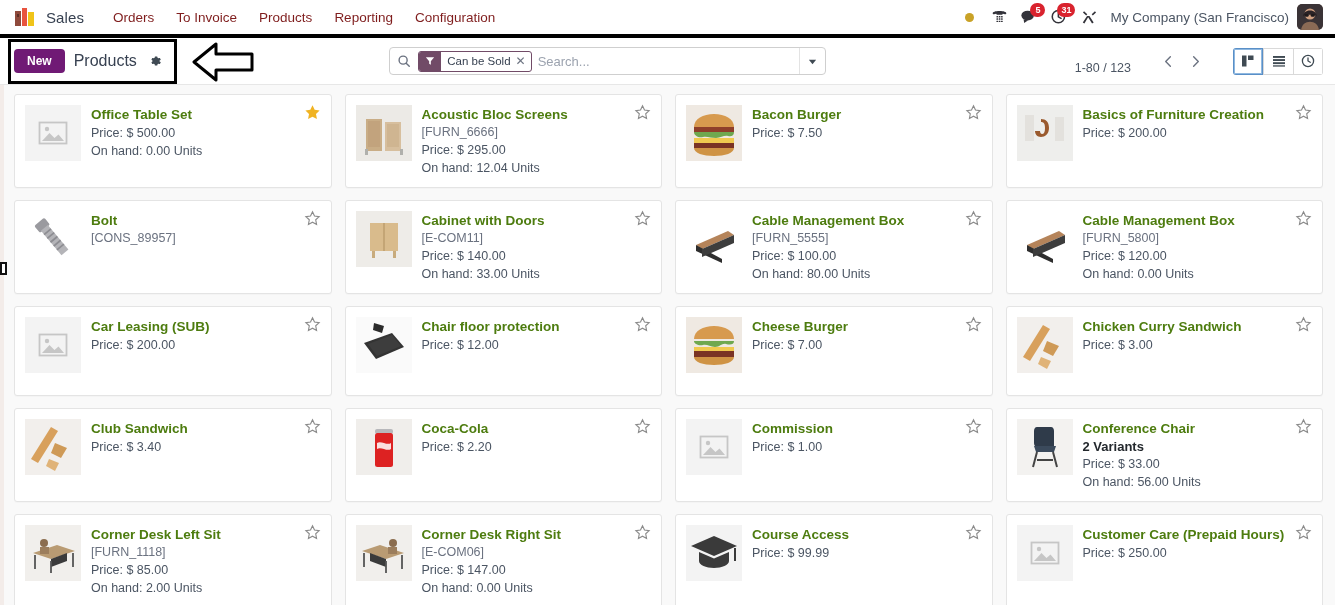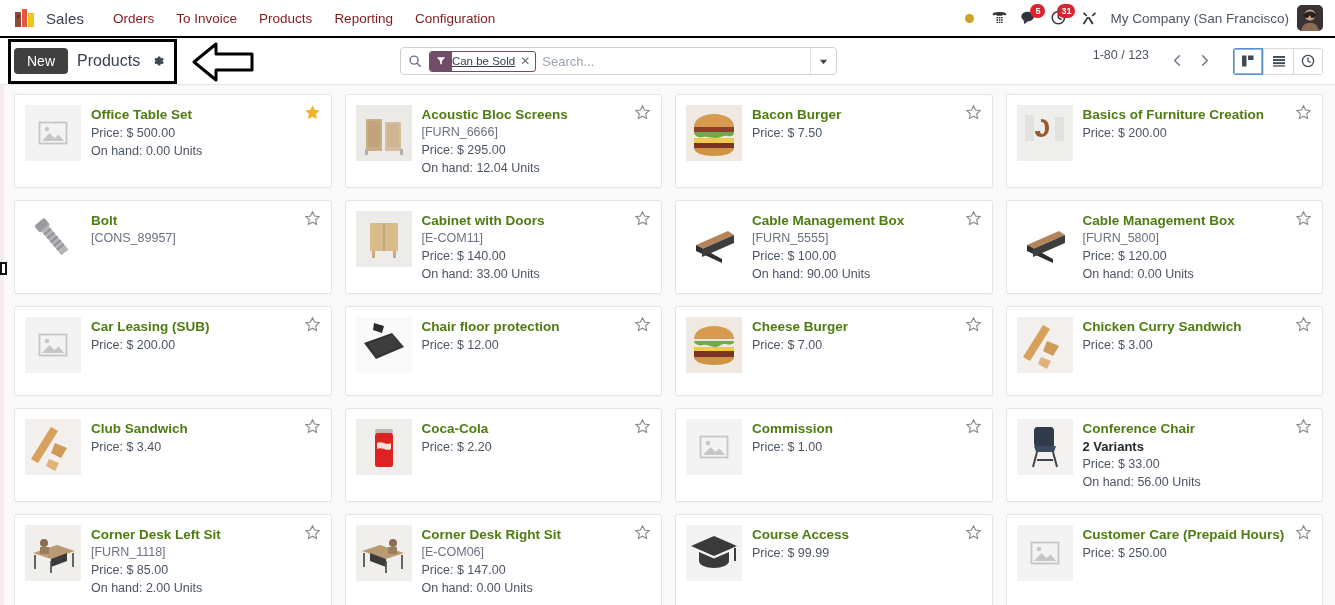--- a/index.html
+++ b/index.html
@@ -10,21 +10,21 @@
     overflow: hidden;
     -webkit-font-smoothing: antialiased;
   }
 
   
   .navbar {
     height: 38px; width: 100%;
     background: #ffffff;
     display: flex; align-items: center;
     padding: 0 12px 0 14px;
-    border-bottom: 2px solid #000000;
+    border-bottom: 4px solid #000000;
     position: relative; z-index: 5;
   }
   .brand-logo { width: 22px; height: 20px; margin-right: 10px; display: block; flex: none; }
   .app-name {
     font-size: 15px; color: #374151; font-weight: 400;
     margin-right: 18px; letter-spacing: .1px; white-space: nowrap;
   }
   .menu-item {
     font-size: 13.5px; color: #7f1d1d; padding: 4px 11px;
     white-space: nowrap; cursor: pointer; border-radius: 3px;
@@ -52,22 +52,22 @@
 
   
   .cp {
     height: 47px; width: 100%; background: #ffffff;
     display: flex; align-items: center; padding: 0 12px 0 14px;
     border-bottom: 1px solid #e7e7e7;
     position: relative; z-index: 4;
   }
   .cp-left { display: flex; align-items: center; gap: 9px; flex: none; }
   .btn-new {
-    background: #404040; color: #fff; border: none;
-    font-size: 14px; font-weight: 400; padding: 5px 13px;
+    background: #701a75; color: #fff; border: none;
+    font-size: 12px; font-weight: 700; padding: 5px 13px;
     border-radius: 4px; cursor: pointer; font-family: inherit;
   }
   .breadcrumb-title { font-size: 16px; color: #374151; white-space: nowrap; }
   .gear-btn {
     cursor: pointer; display: inline-flex; align-items: center;
     color: #4b5563; padding: 1px 2px;
   }
 
   
   .cp-center { flex: 1 1 auto; display: flex; justify-content: center; padding: 0 20px; }
@@ -84,36 +84,36 @@
   .facet {
     display: flex; align-items: center; align-self: center;
     height: 21px; border: 1px solid #714b67; border-radius: 3px;
     overflow: hidden; margin-right: 6px; flex: none;
   }
   .facet-ico {
     background: #714b67; color: #fff; width: 22px; height: 100%;
     display: flex; align-items: center; justify-content: center; flex: none;
   }
   .facet-label {
-    font-size: 11.5px; color: #374151; padding: 0 4px 0 0; white-space: nowrap; text-decoration: underline;
+    font-size: 11.5px; color: #374151; padding: 0 4px 0 6px; white-space: nowrap;
   }
   .facet-x {
     font-size: 12px; color: #6b7280; padding: 0 5px 0 1px; cursor: pointer; line-height: 1;
   }
   .search-input {
     flex: 1 1 auto; border: none; outline: none; background: transparent;
     font-size: 13px; color: #374151; font-family: inherit; padding: 0;
   }
   .search-input::placeholder { color: #9ca3af; }
   .search-caret {
     width: 26px; display: flex; align-items: center; justify-content: center;
     border-left: 1px solid #e3e3e3; color: #4b5563; cursor: pointer; flex: none;
   }
 
-  .cp-right { display: flex; align-items: flex-start; gap: 15px; flex: none; margin-left: 23px; }
+  .cp-right { display: flex; align-items: flex-end; gap: 24px; flex: none; margin-left: 23px; }
   .pager-text { font-size: 12.5px; color: #4b5563; white-space: nowrap; }
   .pager-btns { display: flex; }
   .pager-btn {
     width: 27px; height: 26px; display: flex; align-items: center; justify-content: center;
     background: #fff; border: 1px solid transparent; color: #6b7280; cursor: pointer;
   }
   .view-group { display: flex; border-radius: 3px; overflow: hidden; }
   .view-btn {
     width: 30px; height: 27px; display: flex; align-items: center; justify-content: center;
     background: #fff; border: 1px solid #d9d9d9; border-right: none;
@@ -485,21 +485,21 @@
             <rect width="56" height="56" fill="#fff"></rect>
             <path d="M10 34l32-14 6 4-32 14z" fill="#b5845a"></path>
             <path d="M10 34v6l26 12v-4z" fill="#2e2e2e"></path>
             <path d="M16 38l32-14v8L16 46z" fill="#3d3d3d"></path>
           </svg>
       </div>
       <div class="k-body">
         <div class="k-title">Cable Management Box</div>
         <div class="k-code">[FURN_5555]</div>
         <div class="k-line">Price: $ 100.00</div>
-        <div class="k-line">On hand: 90.00 Units</div>
+        <div class="k-line">On hand: 80.00 Units</div>
       </div>
       <span class="k-star">
         <svg width="17" height="17" viewBox="0 0 18 18" fill="none" stroke="#8b8b8b" stroke-width="1.2">
             <path d="M9 1.9l2.1 4.5 4.9.6-3.6 3.4.9 4.9L9 12.9l-4.3 2.4.9-4.9L2 7l4.9-.6z"></path>
           </svg>
       </span>
     </div>
 
     <div class="k-card">
       <div class="k-img">

